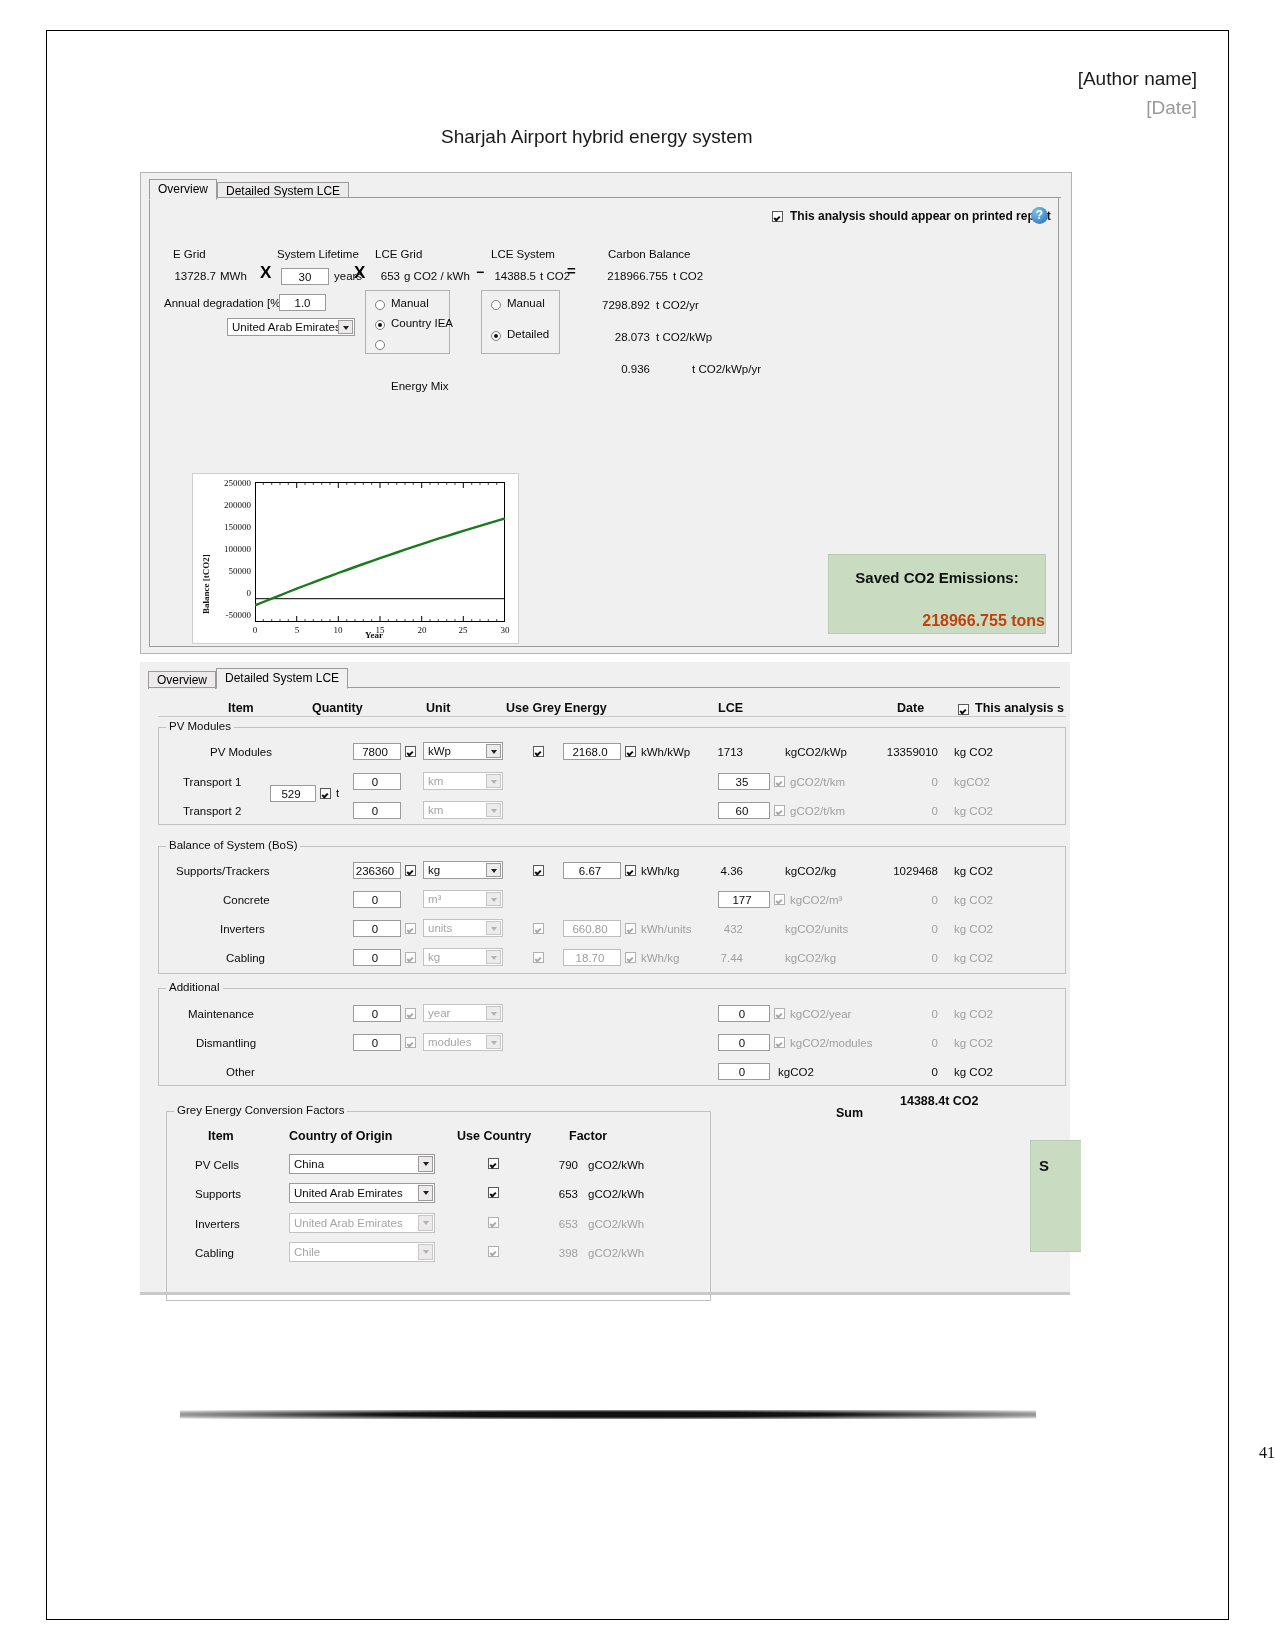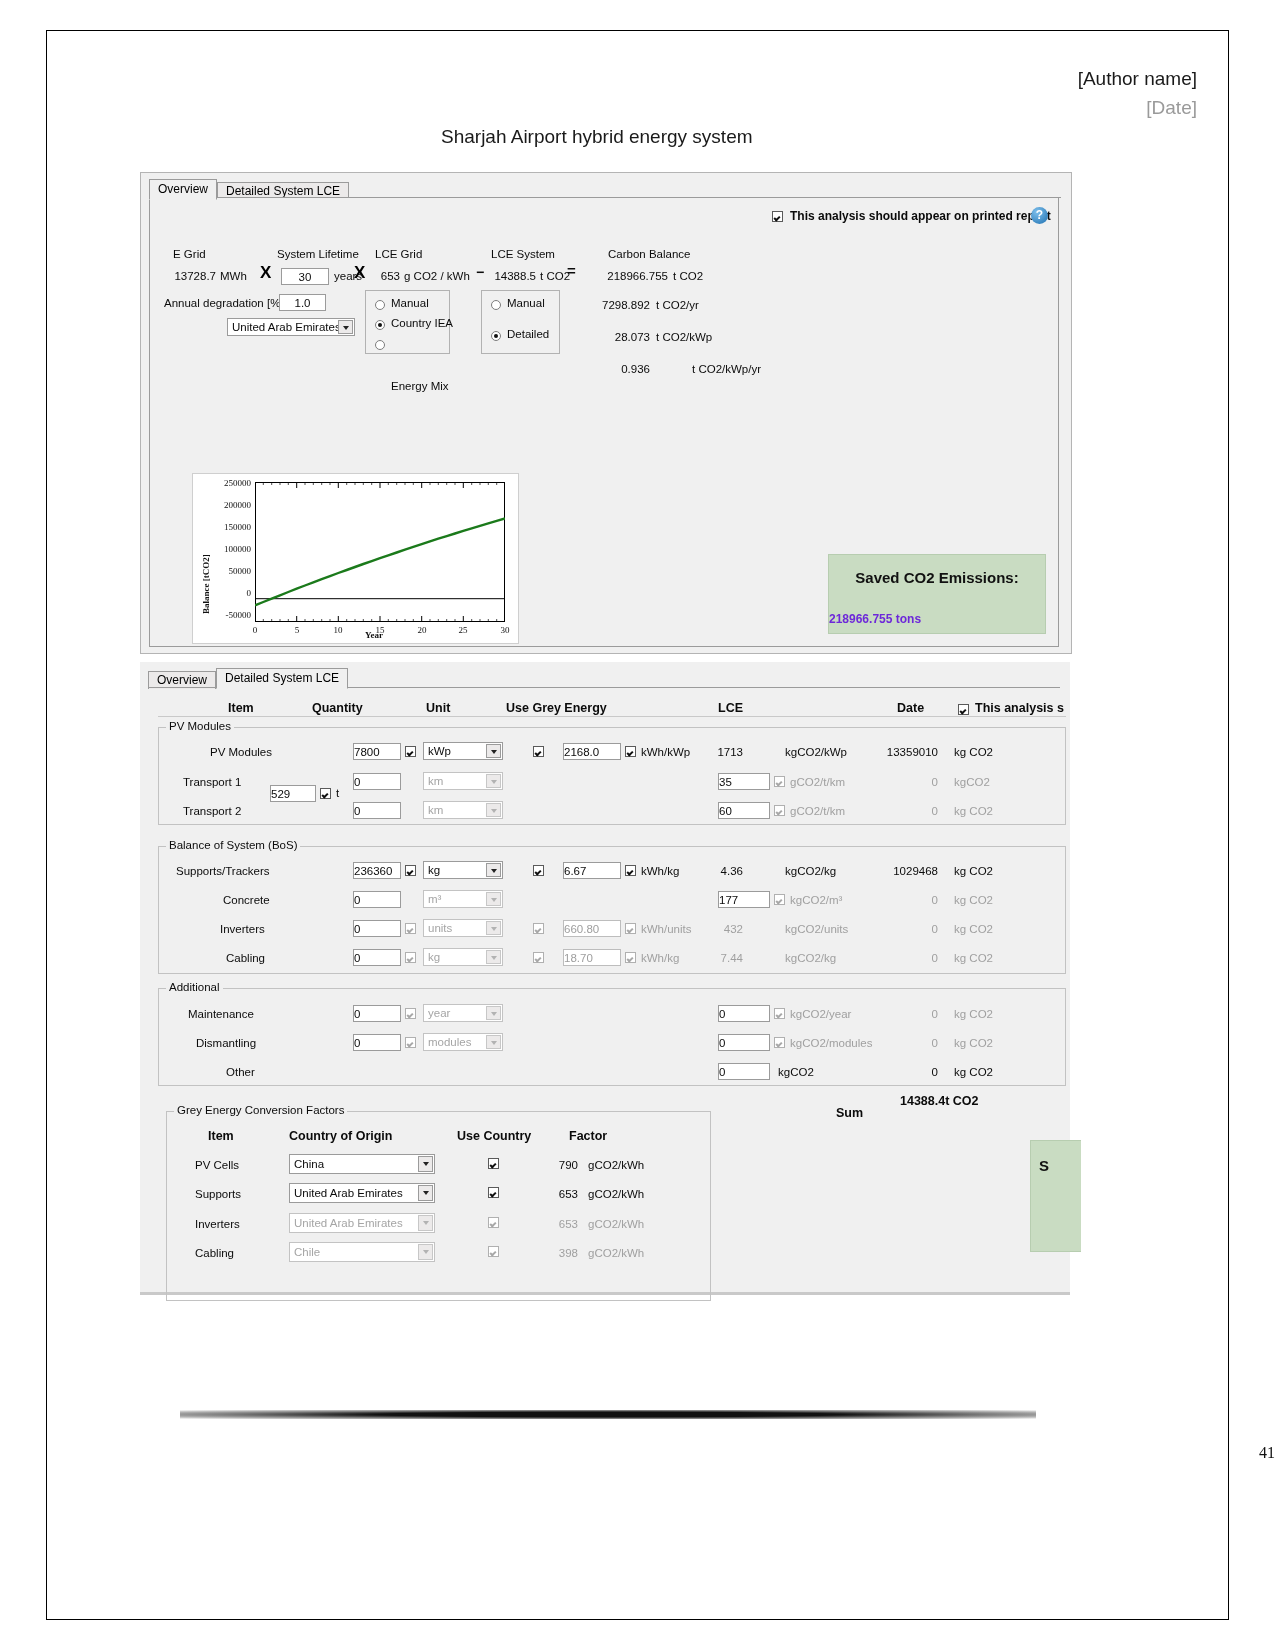--- a/index.html
+++ b/index.html
@@ -37,21 +37,21 @@
 
   
   .lbl{position:absolute;font-size:11.5px;white-space:nowrap;color:#0b0b0b;}
   .lbl.dim{color:#a0a0a0;}
   .lbl.b{font-weight:bold;}
   .num{position:absolute;font-size:11.5px;white-space:nowrap;text-align:right;color:#0b0b0b;}
   .bigx{position:absolute;font-size:17px;font-weight:bold;}
 
   
   .tb{position:absolute;height:17px;line-height:17px;border:1px solid #9b9b9b;background:#fff;
-      font-size:11.5px;text-align:left;padding-right:4px;box-sizing:border-box;color:#0b0b0b;}
+      font-size:11.5px;text-align:center;padding-right:4px;box-sizing:border-box;color:#0b0b0b;}
   .tb.dim{color:#9e9e9e;background:#fff;border-color:#bdbdbd;}
   .cb{position:absolute;width:11px;height:11px;border:1px solid #5a5a5a;background:#fff;box-sizing:border-box;}
   .cb.dim{border-color:#b0b0b0;}
   .cb:after{content:"";position:absolute;left:1px;top:4px;width:4px;height:2px;
      border-left:2px solid #111;border-bottom:2px solid #111;transform:rotate(-45deg);}
   .cb.dim:after{border-color:#a8a8a8;}
   .cb.on:after{display:block;}
   .combo{position:absolute;height:18px;border:1px solid #9b9b9b;background:#fff;box-sizing:border-box;}
   .combo .ctxt{position:absolute;left:4px;top:2px;font-size:11.5px;color:#0b0b0b;white-space:nowrap;}
   .combo .carat{position:absolute;right:1px;top:1px;width:15px;height:14px;background:#eceaea;border:1px solid #9b9b9b;box-sizing:border-box;}
@@ -66,21 +66,21 @@
   .rad{position:absolute;width:10px;height:10px;border:1px solid #7d7d7d;border-radius:50%;background:#fff;box-sizing:border-box;}
   .rad.on:after{content:"";position:absolute;left:2px;top:2px;width:4px;height:4px;border-radius:50%;background:#111;}
 
   
   .gbox{position:absolute;border:1px solid #c2c2c2;box-sizing:border-box;}
   .gcap{position:absolute;background:#f0f0f0;padding:0 3px;font-size:11.5px;color:#0b0b0b;}
 
   
   .greenbox{position:absolute;background:#c9dcc2;border:1px solid #b7cdb0;}
   .greenbox .g1{position:absolute;left:0;right:0;top:14px;text-align:center;font-size:15px;font-weight:bold;color:#111;}
-  .greenbox .g2{position:absolute;left:0;right:0;top:57px;text-align:left;font-size:12px;font-weight:bold;color:#6d28d9;}
+  .greenbox .g2{position:absolute;left:0;right:0;top:57px;text-align:right;font-size:16px;font-weight:bold;color:#c2410c;}
 
   
   .helpico{position:absolute;width:17px;height:17px;border-radius:50%;
      background:radial-gradient(circle at 35% 30%, #7ec0ec, #1e6fb0);color:#fff;
      font-size:12px;font-weight:bold;text-align:center;line-height:17px;}
 
   
   .chartwrap{position:absolute;background:#fff;border:1px solid #cfcfcf;}
   .axis-y-title{position:absolute;transform:rotate(-90deg);transform-origin:left top;font-size:9px;color:#111;font-family:"Liberation Serif",serif;font-weight:bold;}
   .axis-x-title{position:absolute;font-size:9px;color:#111;font-family:"Liberation Serif",serif;font-weight:bold;}

